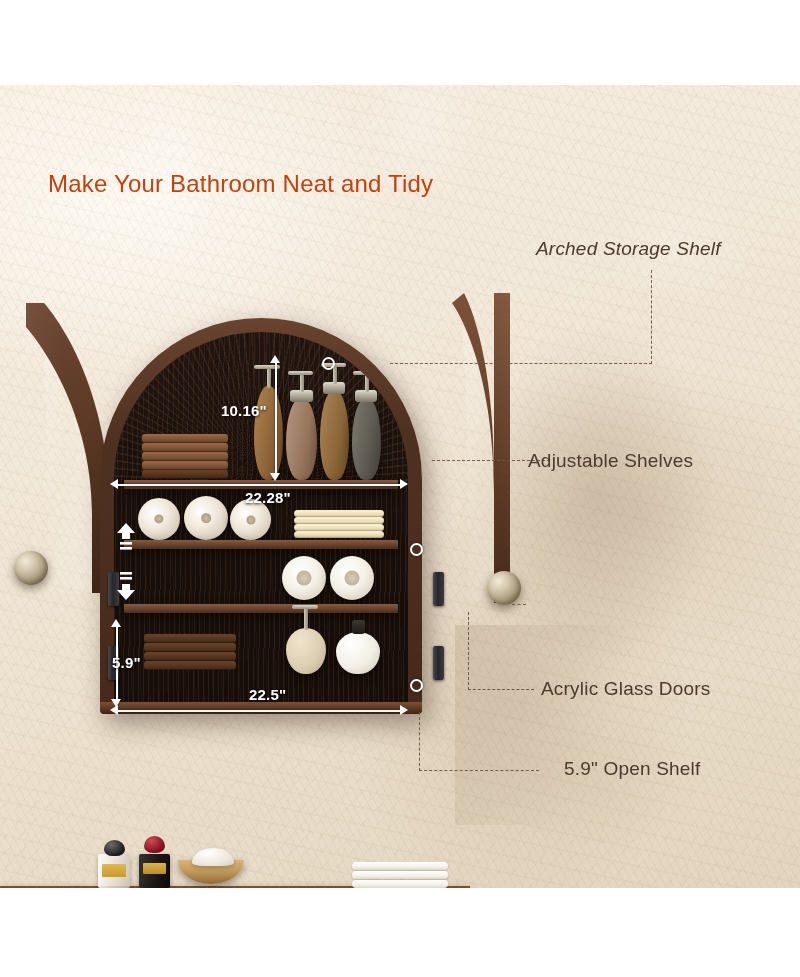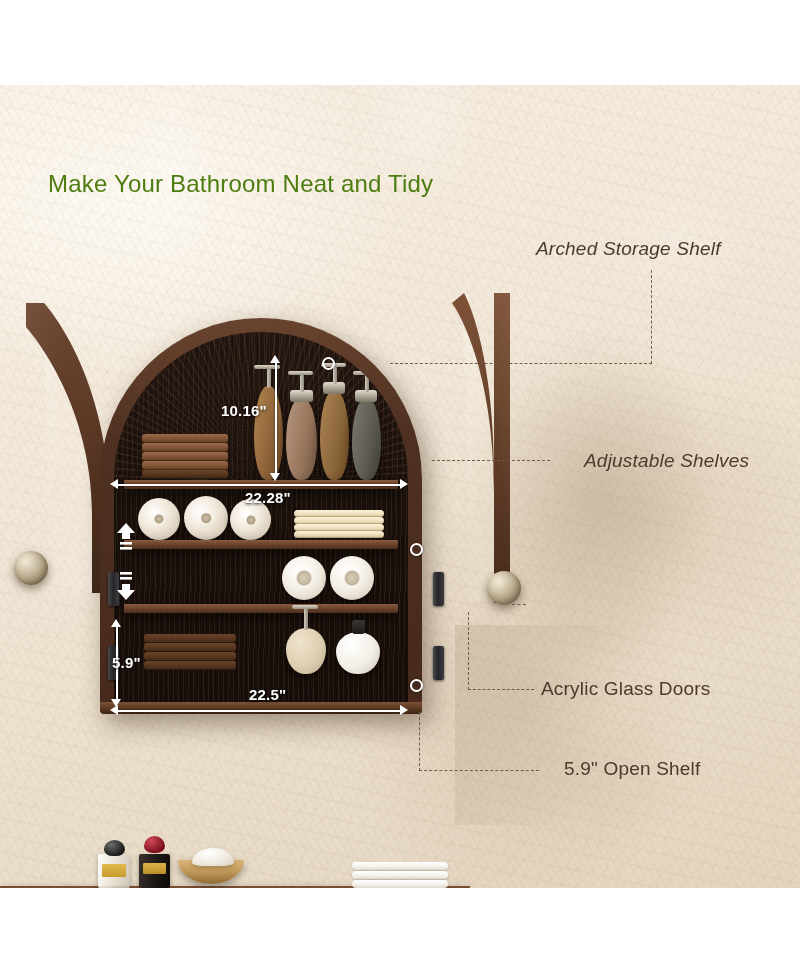--- a/index.html
+++ b/index.html
@@ -48,21 +48,21 @@
     pointer-events:none;
   }
 
   
   .headline {
     position:absolute; left:48px; top:123px; font-size:29px; font-weight:bold;
     color:#4a3528; letter-spacing:.2px; white-space:nowrap;
   }
   .subhead {
     position:absolute; left:48px; top:170px; font-size:24px; font-weight:normal;
-    color:#4d7c0f; letter-spacing:.2px; white-space:nowrap;
+    color:#c2410c; letter-spacing:.2px; white-space:nowrap;
   }
 
   
   .cabinet { position:absolute; left:100px; top:318px; width:322px; height:396px; }
 
   .carcass {
     position:absolute; left:0; top:0; width:322px; height:396px;
     border-radius:161px 161px 4px 4px;
     background:
       linear-gradient(178deg,#6a4530 0%,#5d3b28 14%,#4f3122 30%,#46291c 100%);
@@ -438,17 +438,17 @@
 
   <div class="dash-h" style="left:512px; top:604px; width:14px;"></div>
 
   <div class="dash-v" style="left:468px; top:612px; height:78px;"></div>
   <div class="dash-h" style="left:468px; top:689px; width:66px;"></div>
 
   <div class="dash-v" style="left:419px; top:712px; height:59px;"></div>
   <div class="dash-h" style="left:419px; top:770px; width:120px;"></div>
 
   <div class="callout" style="left:536px; top:238px;font-style:italic;">Arched Storage Shelf</div>
-  <div class="callout" style="left:584px; top:450px;font-style:italic;">Adjustable Shelves</div>
+  <div class="callout" style="left:528px; top:450px;">Adjustable Shelves</div>
   <div class="callout" style="left:541px; top:678px;">Acrylic Glass Doors</div>
   <div class="callout" style="left:564px; top:758px;">5.9" Open Shelf</div>
 
 </div>
 
 </body></html>

